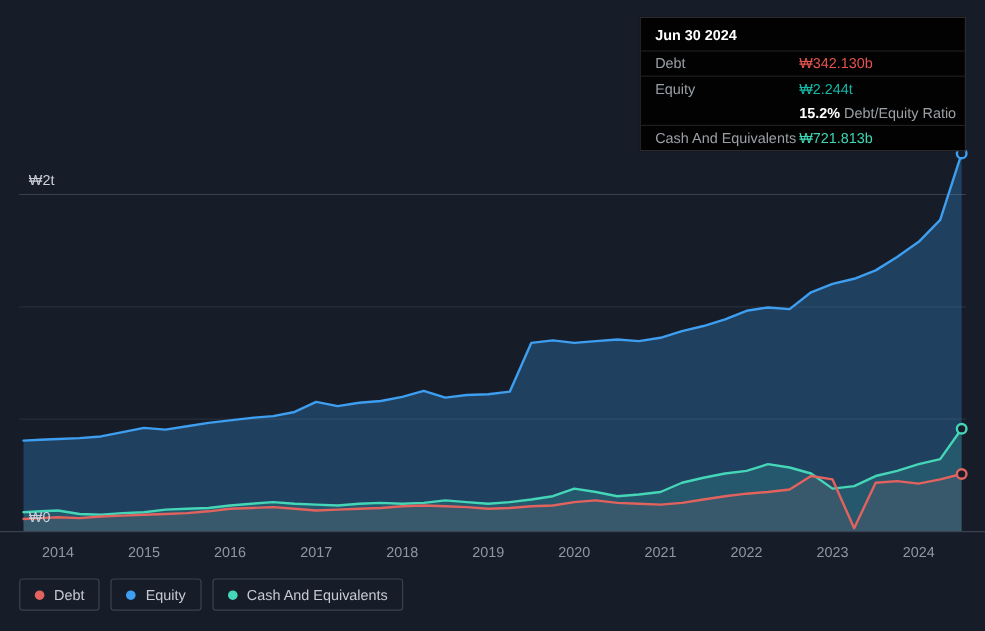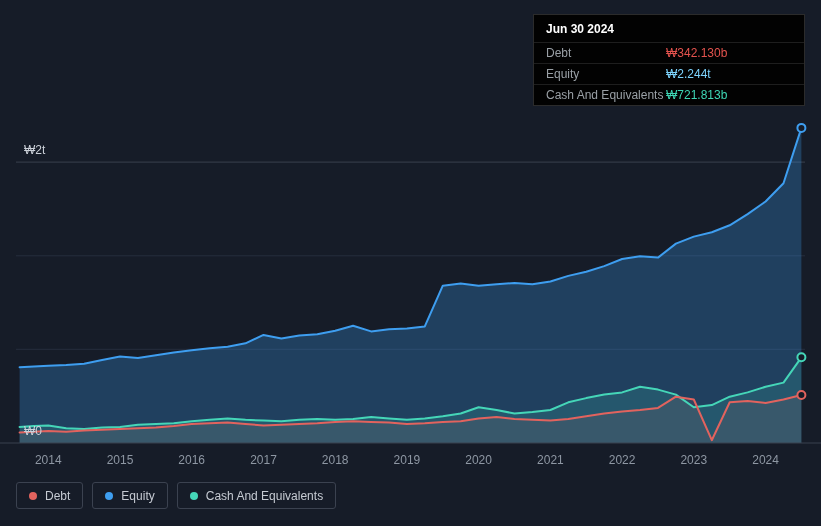--- a/index.html
+++ b/index.html
@@ -15,21 +15,21 @@
   .tooltip{
     position:absolute;top:14px;right:16px;width:272px;z-index:5;
     background:#020202;border:1px solid #2b2b2b;box-sizing:border-box;
   }
   .tt-date{padding:7px 12px 6px;color:#ffffff;font-weight:700;}
   .tt-row{display:flex;align-items:baseline;padding:3px 0;border-top:1px solid #1e1e1e;}
   .tt-row.no-divider{border-top:none;}
   .tt-label{width:120px;padding-left:12px;color:#9aa0a6;flex:none;}
   .tt-value{flex:1;}
   .v-debt{color:#e4534e;}
-  .v-equity{color:#7dd3fc;}
+  .v-equity{color:#14b8a6;}
   .v-cash{color:#3ed6b5;}
   .v-strong{color:#ffffff;font-weight:700;}
   .v-rest{color:#9aa0a6;}
   
   .legend{position:absolute;left:16px;top:482px;display:flex;gap:9px;}
   .legend-item{
     display:flex;align-items:center;gap:8px;height:27px;padding:0 12px;
     border:1px solid #3b4250;border-radius:3px;color:#c6cbd3;cursor:pointer;
     background:transparent;box-sizing:border-box;
   }
@@ -75,20 +75,24 @@
   <div class="tooltip">
     <div class="tt-date">Jun 30 2024</div>
     <div class="tt-row">
       <span class="tt-label">Debt</span>
       <span class="tt-value v-debt">₩342.130b</span>
     </div>
     <div class="tt-row">
       <span class="tt-label">Equity</span>
       <span class="tt-value v-equity">₩2.244t</span>
     </div>
+    <div class="tt-row no-divider">
+      <span class="tt-label"></span>
+      <span class="tt-value"><span class="v-strong">15.2%</span><span class="v-rest"> Debt/Equity Ratio</span></span>
+    </div>
     <div class="tt-row">
       <span class="tt-label">Cash And Equivalents</span>
       <span class="tt-value v-cash">₩721.813b</span>
     </div>
   </div>
 
   <div class="legend">
     <div class="legend-item">
       <span class="dot dot-debt"></span>
       <span>Debt</span>

